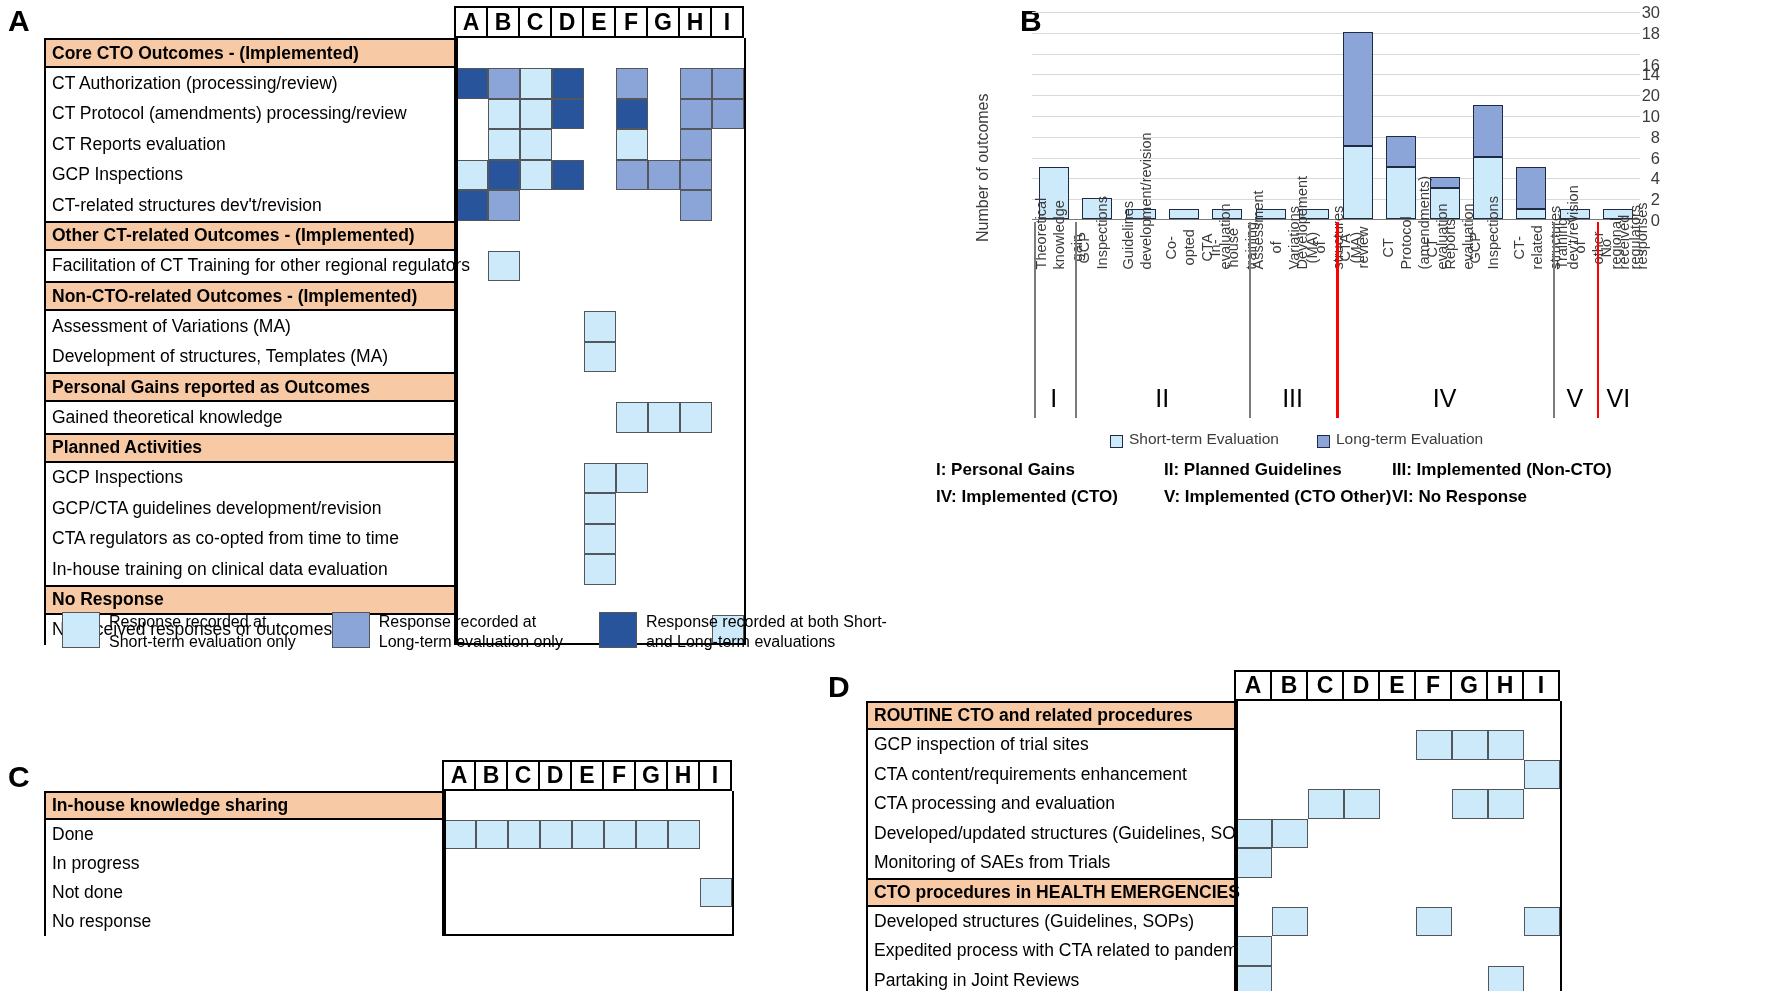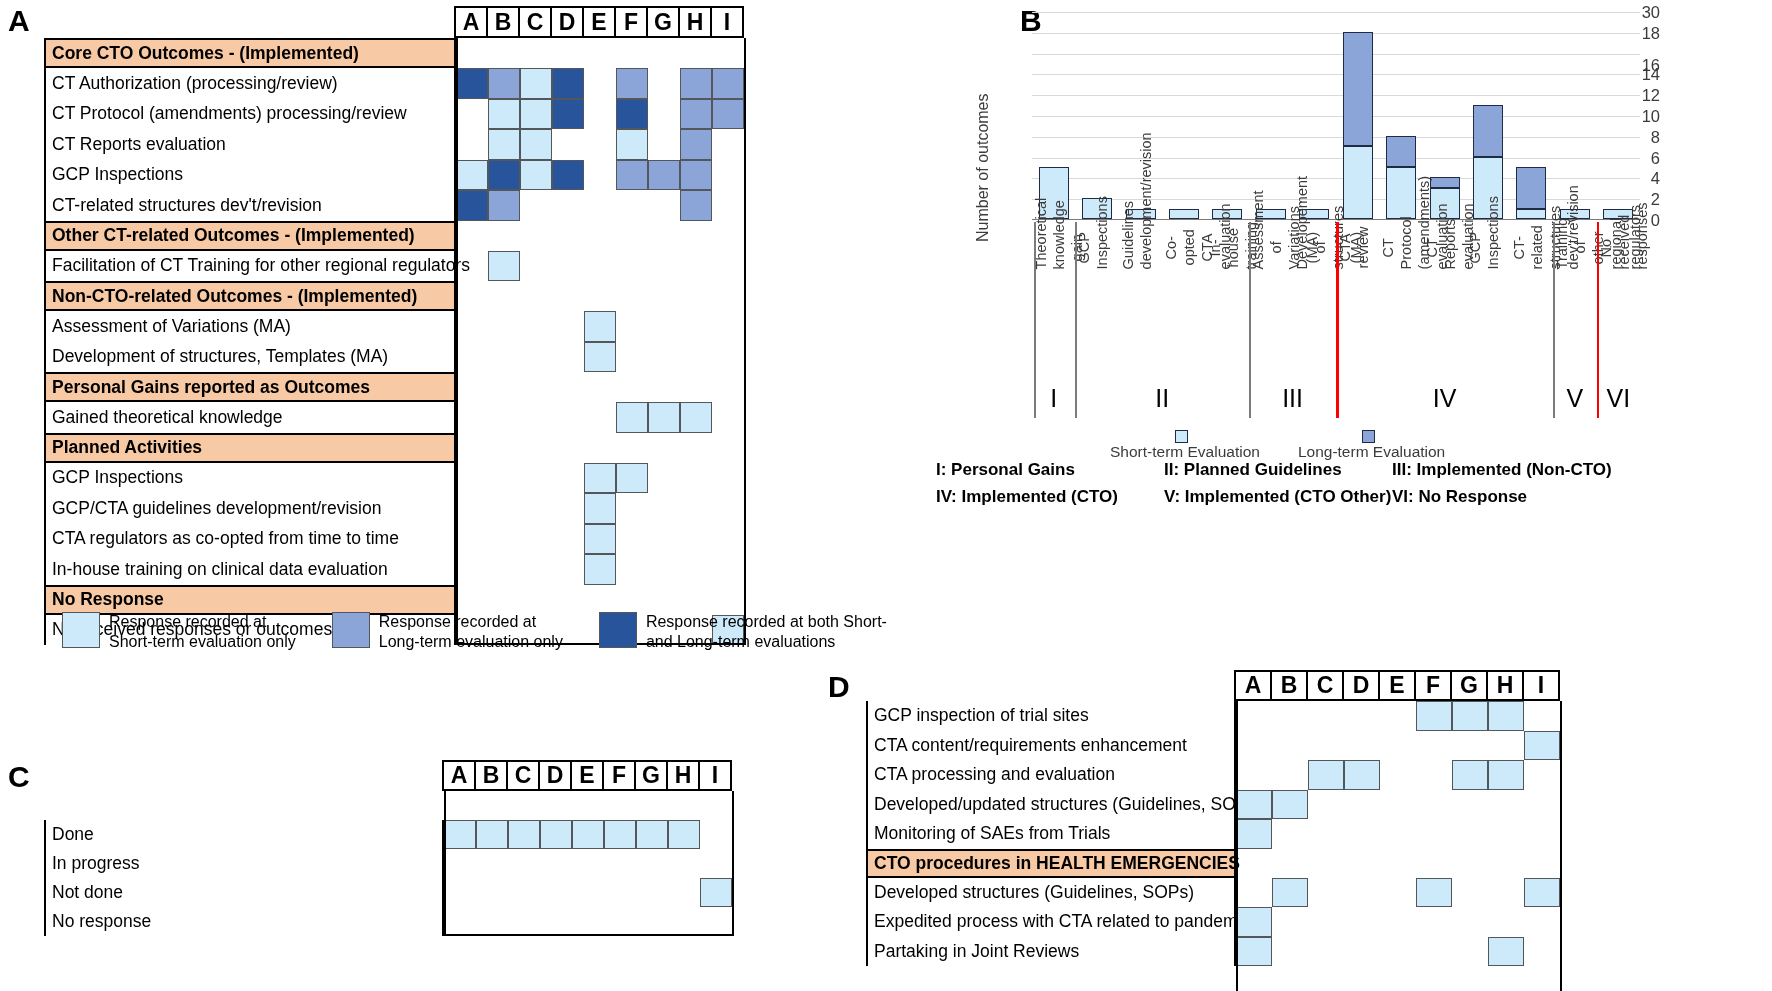--- a/index.html
+++ b/index.html
@@ -38,21 +38,21 @@
   .plot{position:absolute;border-bottom:1.5px solid #7b7b7b;box-sizing:border-box;}
   .gridline{position:absolute;left:0;right:0;height:1px;background:#d9d9d9;}
   .bar{position:absolute;bottom:0;box-sizing:border-box;}
   .seg{box-sizing:border-box;border:1.5px solid #1f2a44;width:100%;}
   .xlab{position:absolute;writing-mode:vertical-rl;transform:rotate(180deg);
         font-size:14.5px;color:#3b3b3b;text-align:center;line-height:1.25;}
   .sep{position:absolute;width:1.5px;background:#7b7b7b;}
   .sep.red{background:#ff0000;width:2.5px;}
   .roman{position:absolute;font-size:25px;text-align:center;}
   .blegend{position:absolute;display:flex;font-size:15.5px;color:#3b3b3b;}
-  .blegend .bi{display:flex;align-items:center;margin-right:38px;flex-direction:column;}
+  .blegend .bi{display:flex;align-items:flex-end;margin-right:38px;}
   .bsw{width:11px;height:11px;border:1.3px solid #1f2a44;margin-right:6px;}
   .keys{position:absolute;font-size:17px;font-weight:bold;line-height:1.6;}
   .keys .krow{display:flex;}
   .keys .k{width:228px;}
 </style>
 </head>
 <body>
 
 <div class="panel-letter" style="left:8px;top:6px;">A</div>
 <div id="matrixA" class="matrix" style="left: 44px; top: 6px; width: 704px; height: 639px;">
@@ -372,21 +372,21 @@
 <div class="panel-letter" style="left:1020px;top:6px;">B</div>
 <div id="panelB">
   <div class="ylab" style="left:14px;top:238px;">Number of outcomes</div>
   <div id="yticks">
       <div class="ytick" style="top: 216px; width: 64px;">0</div>
       <div class="ytick" style="top: 195.2px; width: 64px;">2</div>
       <div class="ytick" style="top: 174.4px; width: 64px;">4</div>
       <div class="ytick" style="top: 153.6px; width: 64px;">6</div>
       <div class="ytick" style="top: 132.8px; width: 64px;">8</div>
       <div class="ytick" style="top: 112px; width: 64px;">10</div>
-      <div class="ytick" style="top: 91.2px; width: 64px;">12</div>
+      <div class="ytick" style="top: 91.2px; width: 64px;">20</div>
       <div class="ytick" style="top: 70.4px; width: 64px;">14</div>
       <div class="ytick" style="top: 61px; width: 64px;">16</div>
       <div class="ytick" style="top: 28.8px; width: 64px;">18</div>
       <div class="ytick" style="top: 8px; width: 64px;">30</div>
     </div>
   <div class="plot" id="plot" style="left:72px;top:8px;width:608px;height:208px;">
       <div class="gridline" style="top: 187.2px; background: rgb(217, 217, 217);"></div>
       <div class="gridline" style="top: 166.4px; background: rgb(217, 217, 217);"></div>
       <div class="gridline" style="top: 145.6px; background: rgb(217, 217, 217);"></div>
       <div class="gridline" style="top: 124.8px; background: rgb(217, 217, 217);"></div>
@@ -504,20 +504,21 @@
       <div class="ch" style="width: 34px; height: 31px;">C</div>
       <div class="ch" style="width: 34px; height: 31px;">D</div>
       <div class="ch" style="width: 34px; height: 31px;">E</div>
       <div class="ch" style="width: 34px; height: 31px;">F</div>
       <div class="ch" style="width: 34px; height: 31px;">G</div>
       <div class="ch" style="width: 34px; height: 31px;">H</div>
       <div class="ch" style="width: 34px; height: 31px;">I</div>
     </div>
     <div style="position: absolute; left: 0px; top: 31px;">
       <div class="mrow">
+        <div class="lbl hdr" style="width: 400px; height: 29px; background: rgb(247, 202, 165);">In-house knowledge sharing</div>
         <div class="cells">
           <div class="cell" style="width: 32px; height: 29px;"></div>
           <div class="cell" style="width: 32px; height: 29px;"></div>
           <div class="cell" style="width: 32px; height: 29px;"></div>
           <div class="cell" style="width: 32px; height: 29px;"></div>
           <div class="cell" style="width: 32px; height: 29px;"></div>
           <div class="cell" style="width: 32px; height: 29px;"></div>
           <div class="cell" style="width: 32px; height: 29px;"></div>
           <div class="cell" style="width: 32px; height: 29px;"></div>
           <div class="cell" style="width: 32px; height: 29px;"></div>
@@ -591,20 +592,34 @@
       <div class="ch" style="width: 38px; height: 31px;">C</div>
       <div class="ch" style="width: 38px; height: 31px;">D</div>
       <div class="ch" style="width: 38px; height: 31px;">E</div>
       <div class="ch" style="width: 38px; height: 31px;">F</div>
       <div class="ch" style="width: 38px; height: 31px;">G</div>
       <div class="ch" style="width: 38px; height: 31px;">H</div>
       <div class="ch" style="width: 38px; height: 31px;">I</div>
     </div>
     <div style="position: absolute; left: 0px; top: 31px;">
       <div class="mrow">
+        <div class="lbl hdr" style="width: 370px; height: 29px; background: rgb(247, 202, 165);">ROUTINE CTO and related procedures</div>
+        <div class="cells">
+          <div class="cell" style="width: 36px; height: 29px;"></div>
+          <div class="cell" style="width: 36px; height: 29px;"></div>
+          <div class="cell" style="width: 36px; height: 29px;"></div>
+          <div class="cell" style="width: 36px; height: 29px;"></div>
+          <div class="cell" style="width: 36px; height: 29px;"></div>
+          <div class="cell" style="width: 36px; height: 29px;"></div>
+          <div class="cell" style="width: 36px; height: 29px;"></div>
+          <div class="cell" style="width: 36px; height: 29px;"></div>
+          <div class="cell" style="width: 36px; height: 29px;"></div>
+        </div>
+      </div>
+      <div class="mrow">
         <div class="lbl" style="width: 370px; height: 29.5px;">GCP inspection of trial sites</div>
         <div class="cells">
           <div class="cell" style="width: 36px; height: 29.5px;"></div>
           <div class="cell" style="width: 36px; height: 29.5px;"></div>
           <div class="cell" style="width: 36px; height: 29.5px;"></div>
           <div class="cell" style="width: 36px; height: 29.5px;"></div>
           <div class="cell" style="width: 36px; height: 29.5px;"></div>
           <div class="cell f" style="width: 36px; height: 29.5px; background: rgb(205, 234, 250);"></div>
           <div class="cell f" style="width: 36px; height: 29.5px; background: rgb(205, 234, 250);"></div>
           <div class="cell f" style="width: 36px; height: 29.5px; background: rgb(205, 234, 250);"></div>

